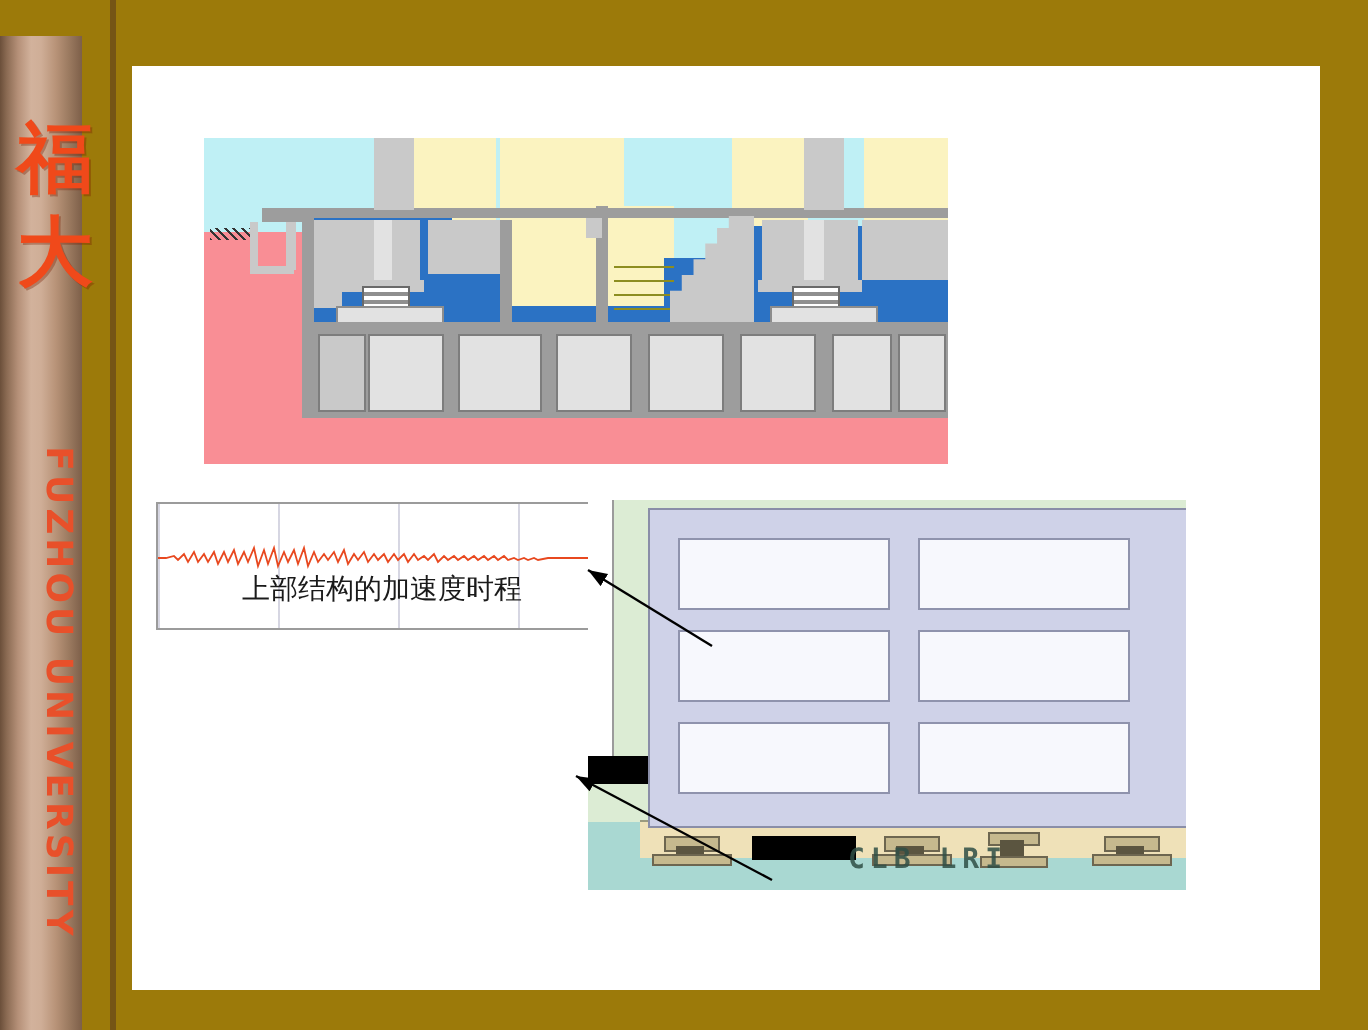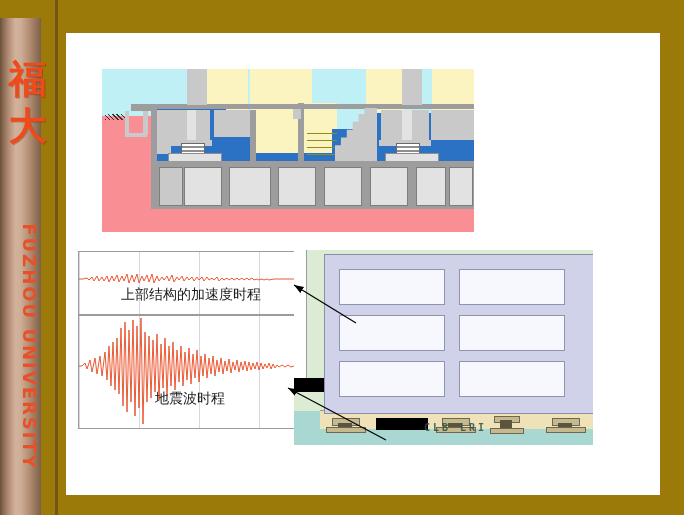--- a/index.html
+++ b/index.html
@@ -81,21 +81,21 @@
   .bld-body{position:absolute;left:30px;top:4px;width:269px;height:158px;background:#cfd2e8;border:1px solid #8a8ea8;}
   .room{position:absolute;background:#f7f8fd;border:1px solid #8f93ad;}
   .bld-ground{position:absolute;left:0;bottom:0;width:299px;height:34px;background:#a9d8d2;}
   .bld-sand{position:absolute;left:26px;top:160px;width:276px;height:18px;background:#efe1b8;border-top:1px solid #9a9a80;}
   .iso{position:absolute;background:#5b5540;}
   .iso-cap{position:absolute;background:#c6b98e;border:1px solid #6d6650;}
   .blackbar{position:absolute;background:#000000;}
   .clb{
     position:absolute;left:130px;top:172px;color:#2f4f46;
     font-family:"DejaVu Sans Mono","Liberation Mono",monospace;
-    font-size:10px;letter-spacing:3px;font-weight:bold;opacity:.85;
+    font-size:14px;letter-spacing:3px;font-weight:bold;opacity:.85;
   }
   .left-white{position:absolute;left:0;top:0;width:12px;height:140px;background:#ffffff;border-right:1px solid #9b9b9b;}
 
   
   .arrow-svg{position:absolute;left:0;top:0;pointer-events:none;}
 
   
   .caption{
     position:absolute;left:0;top:425px;width:594px;text-align:center;
     color:#111;font-family:"DejaVu Sans","Liberation Sans",sans-serif;font-size:14px;
@@ -207,37 +207,20 @@
           33,24 35,29 38,23 40,30 43,24 45,29 48,22 50,31 53,23 55,30 58,22 60,31
           63,24 65,29 68,23 70,30 73,22 75,31 78,24 80,29 83,25 85,28 88,24 90,29
           93,23 95,30 98,25 100,28 103,24 105,29 108,25 110,28 113,25 115,29 118,25
           120,28 123,25 125,29 128,25 130,28 133,26 135,28 138,25 140,29 143,26 145,28
           148,26 150,28 153,26 155,28 158,26 160,28 163,26 165,28 168,26 170,28
           173,26 175,28 178,27 180,28 183,27 185,28 188,27 190,28 195,27 200,27 210,27 218,27"></polyline>
       </svg>
       <div class="wave-label" style="left:42px;top:34px;">上部结构的加速度时程</div>
     </div>
 
-    <div class="wave-box" style="left:12px;top:282px;width:218px;height:112px;">
-      <div class="wave-grid"></div>
-      <svg class="wave-svg" width="218" height="112" viewBox="0 0 218 112">
-        <polyline fill="none" stroke="#e8481f" stroke-width="0.9" points="
-          0,50 3,50 6,47 8,53 11,44 13,56 16,42 18,58 21,40 23,60 26,36 28,64
-          30,30 32,70 34,26 36,74 38,22 40,78 42,12 44,90 46,6 48,96 50,14 52,86
-          54,4 56,100 58,10 60,92 62,2 64,108 66,16 68,86 70,20 72,82 74,24 76,76
-          78,18 80,84 82,28 84,72 86,22 88,80 90,30 92,70 94,26 96,74 98,34 100,66
-          102,30 104,70 106,36 108,64 110,32 112,68 114,38 116,62 118,34 120,66
-          122,40 124,60 126,38 128,62 130,42 132,58 134,40 136,60 138,44 140,56
-          142,42 144,58 146,45 148,55 150,43 152,57 154,46 156,54 158,44 160,56
-          162,46 164,54 166,45 168,55 170,46 172,54 174,47 176,53 178,46 180,54
-          182,47 184,53 186,48 188,52 190,47 192,53 194,48 196,52 198,49 200,51
-          203,49 206,51 209,49 212,51 215,50 218,50"></polyline>
-      </svg>
-      <div class="wave-label" style="left:76px;top:74px;">地震波时程</div>
-    </div>
 
     <div class="bld">
       <div class="bld-bg"></div>
       <div class="left-white"></div>
 
       <div class="bld-ground"></div>
 
       <div class="bld-sand"></div>
 
       <div class="iso-cap" style="left:38px;top:168px;width:26px;height:6px;"></div>

